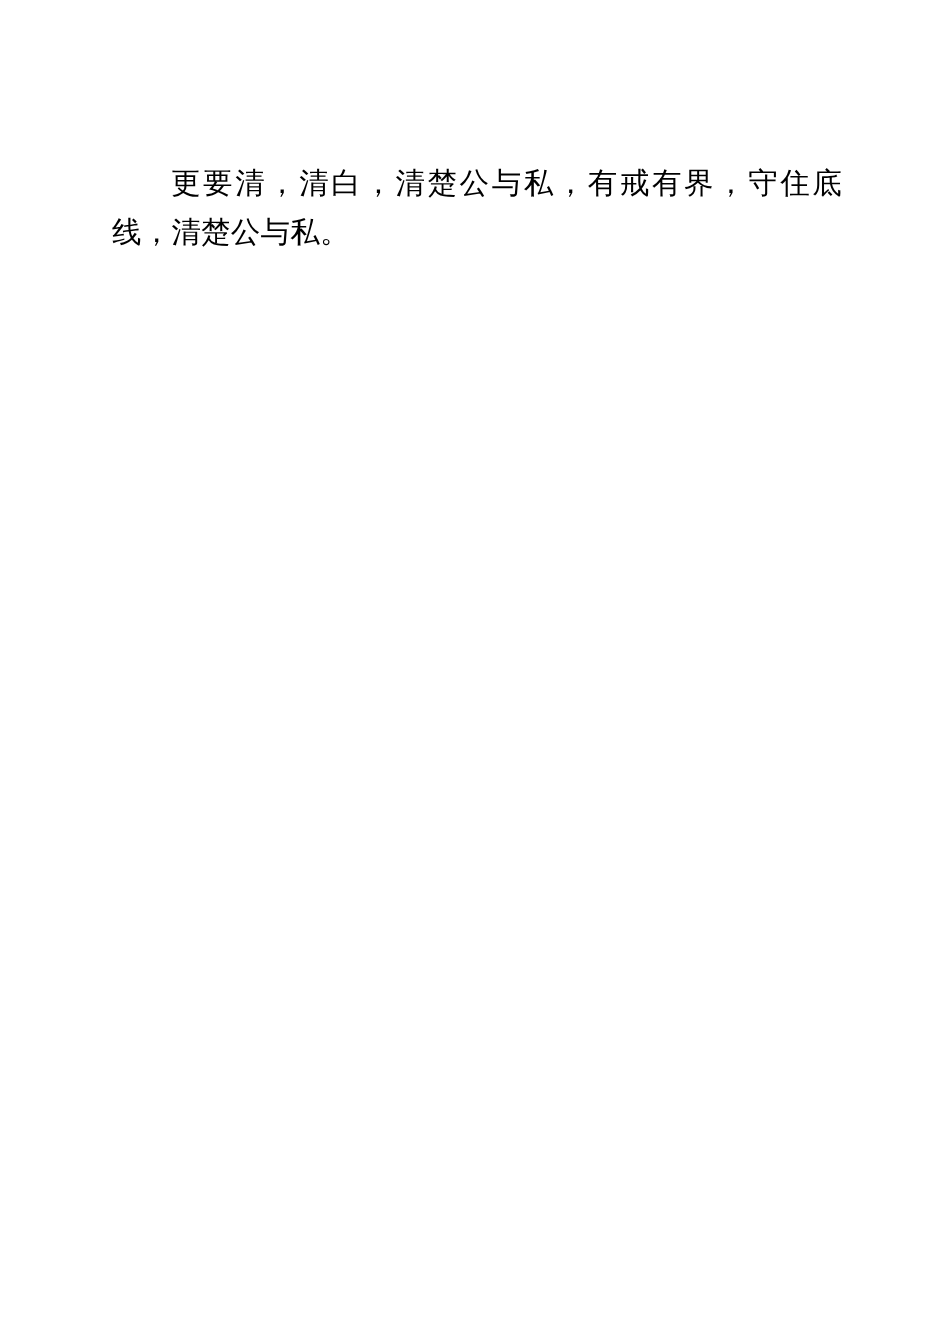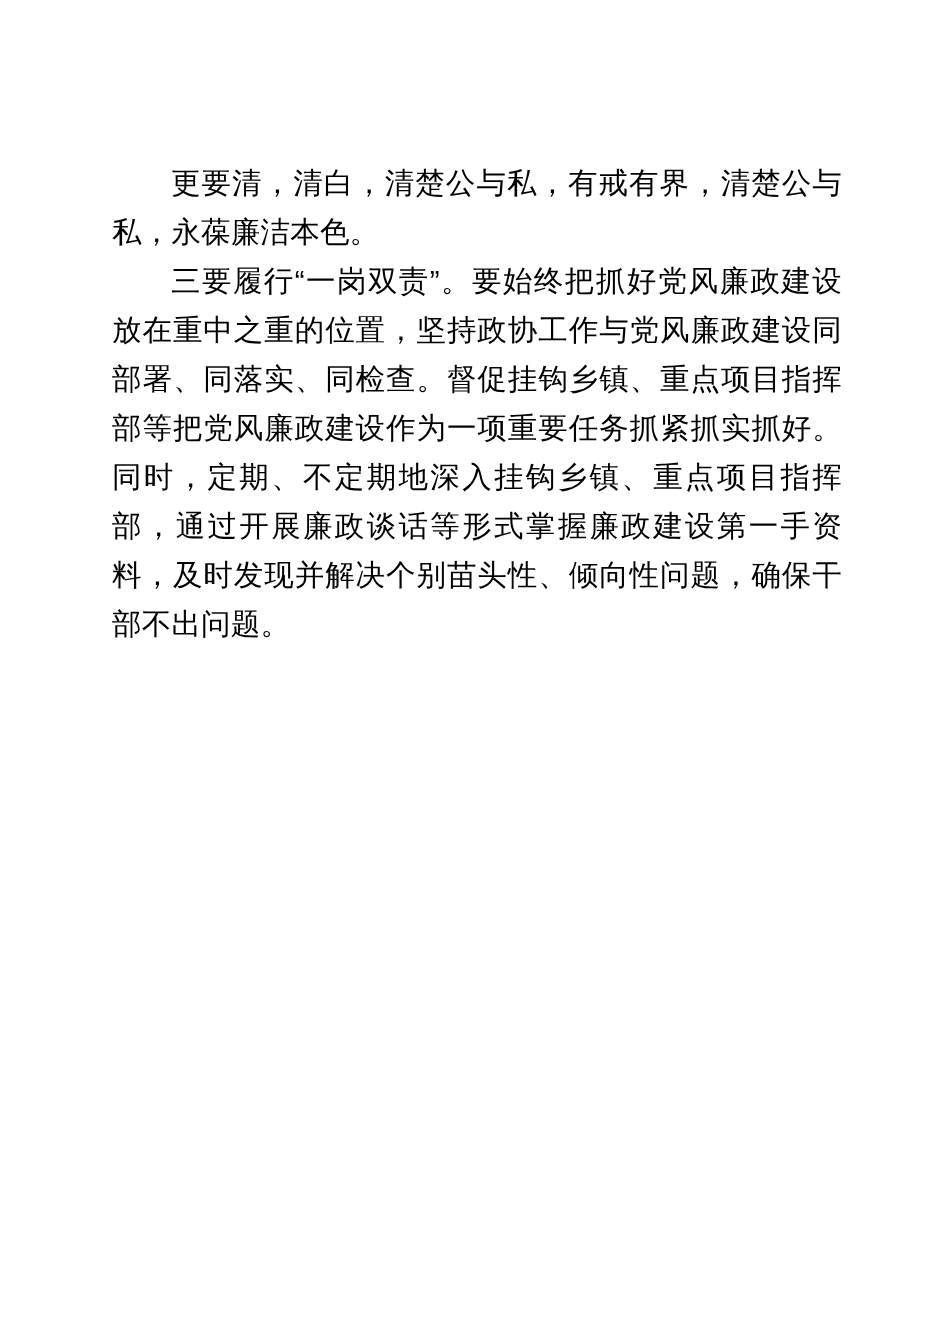--- a/index.html
+++ b/index.html
@@ -36,16 +36,15 @@
     text-indent: 2em;
     letter-spacing: 0.2px;
     font-weight: 500;
   }
 </style>
 </head>
 <body>
 
 <div class="page">
   <div class="doc-body">
-    <p class="para">更要清，清白，清楚公与私，有戒有界，清楚公与私，永葆廉洁本色。</p>
-    <p class="para">三要履行“一岗双责”。要始终把抓好党风廉政建设放在重中之重的位置，坚持政协工作与党风廉政建设同部署、同落实、同检查。督促挂钩乡镇、重点项目指挥部等把党风廉政建设作为一项重要任务抓紧抓实抓好。同时，定期、不定期地深入挂钩乡镇、重点项目指挥部，通过开展廉政谈话等形式掌握廉政建设第一手资料，及时发现并解决个别苗头性、倾向性问题，确保干部不出问题。</p>
+    <p class="para">更要清，清白，清楚公与私，有戒有界，守住底线，清楚公与私。</p>
   </div>
 </div>
 
 </body></html>

